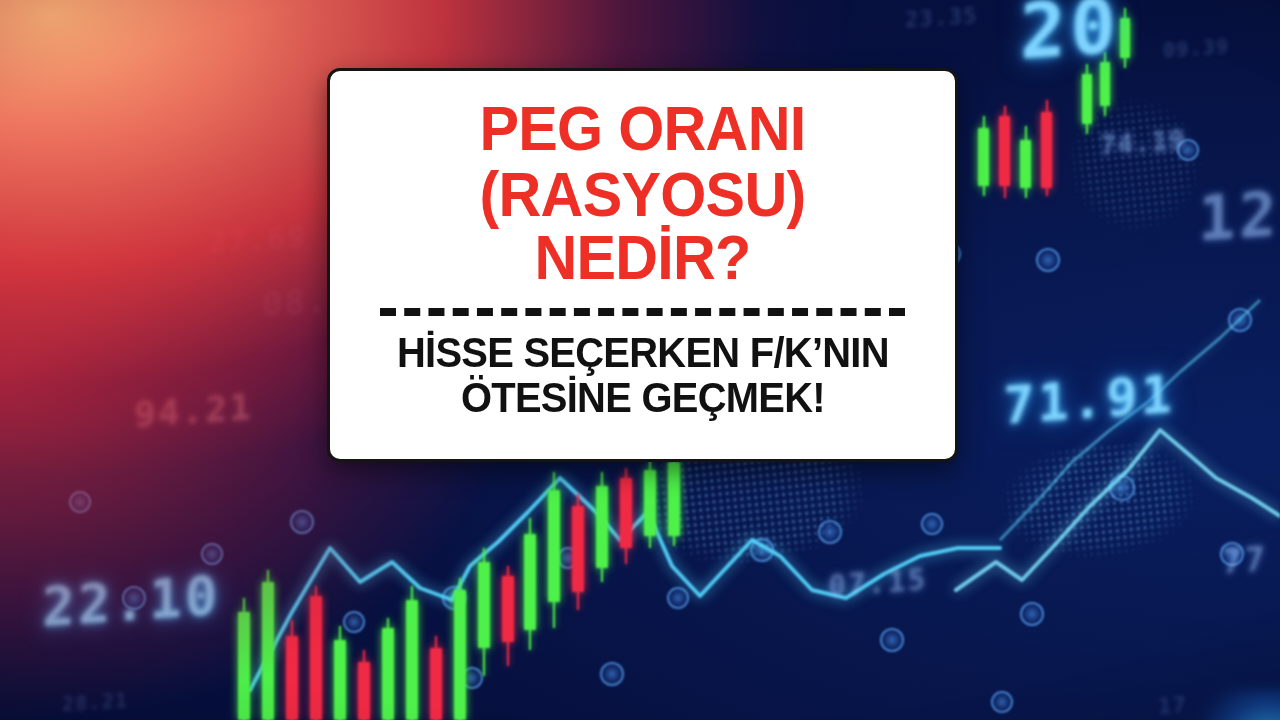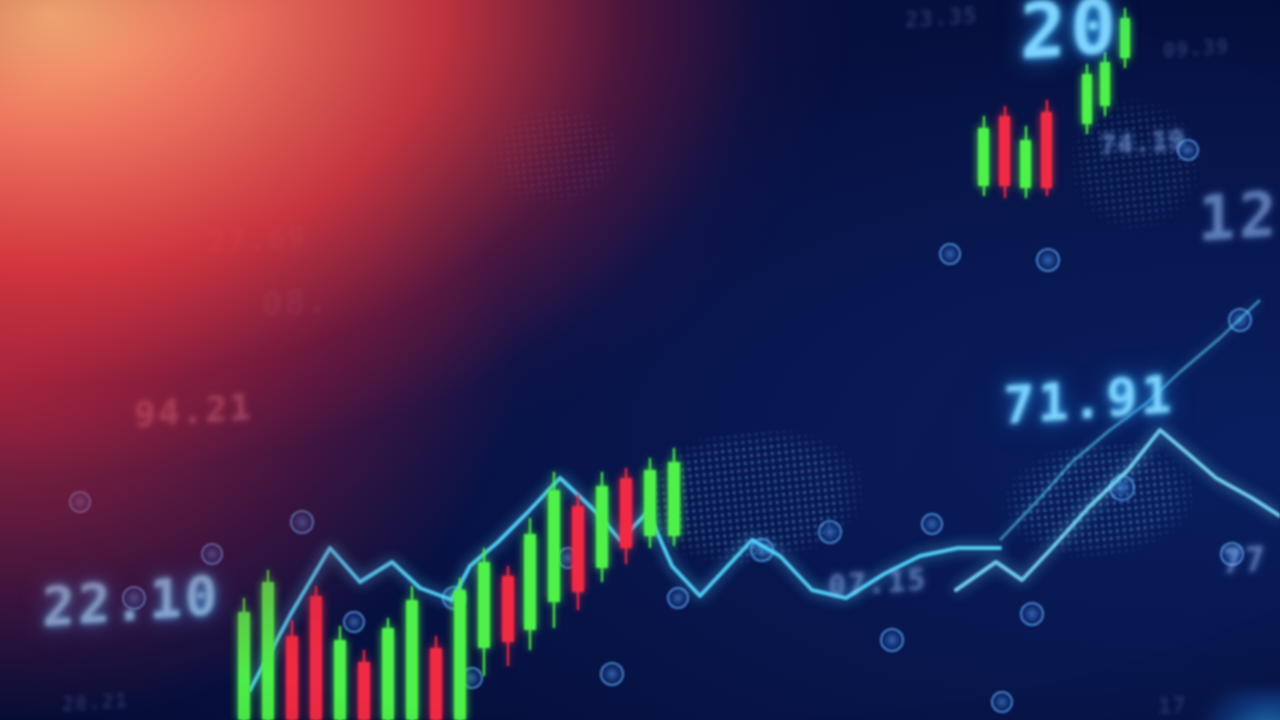--- a/index.html
+++ b/index.html
@@ -335,14 +335,21 @@
       <div class="price" style="left: 1003px; top: 370px; font-size: 52px; transform: rotate(-4deg) skewX(-4deg);">71.91</div>
       <div class="price dim" style="left: 828px; top: 565px; font-size: 30px; transform: rotate(-4deg) skewX(-4deg);">07.15</div>
       <div class="price dim" style="left: 1222px; top: 540px; font-size: 34px; transform: rotate(-4deg) skewX(-4deg);">77</div>
       <div class="price faint" style="left: 1158px; top: 693px; font-size: 22px; transform: rotate(-4deg) skewX(-4deg);">17</div>
     </div>
 
   <div class="glow-bl"></div>
   <div class="red-wash"></div>
   <div class="vignette"></div>
 
+  <div class="card">
+    <h1 class="title"><span class="l1">PEG ORANI</span><span class="l2">(RASYOSU) NEDİR?</span></h1>
+
+    <div class="divider"></div>
+
+    <h2 class="subtitle"><span class="s1">HİSSE SEÇERKEN F/K’NIN</span><span class="s2">ÖTESİNE GEÇMEK!</span></h2>
+  </div>
 
 </div>
 
 </body></html>

